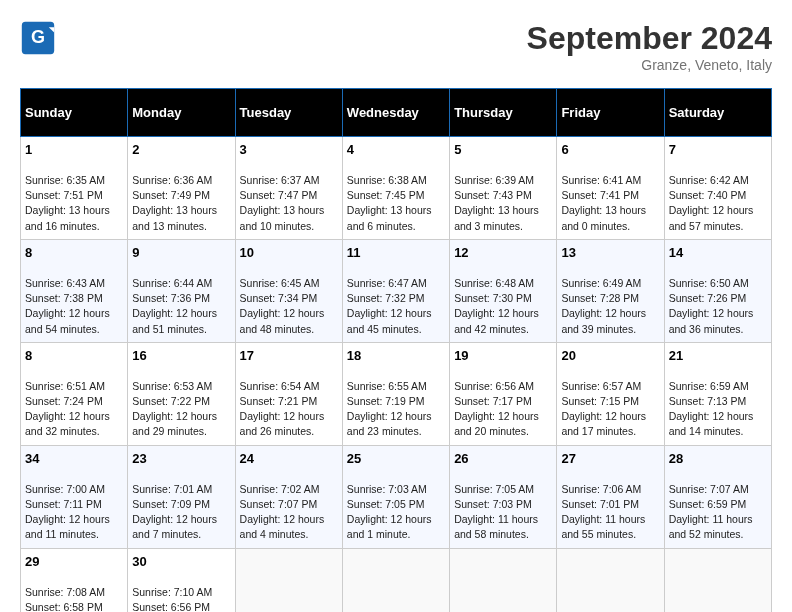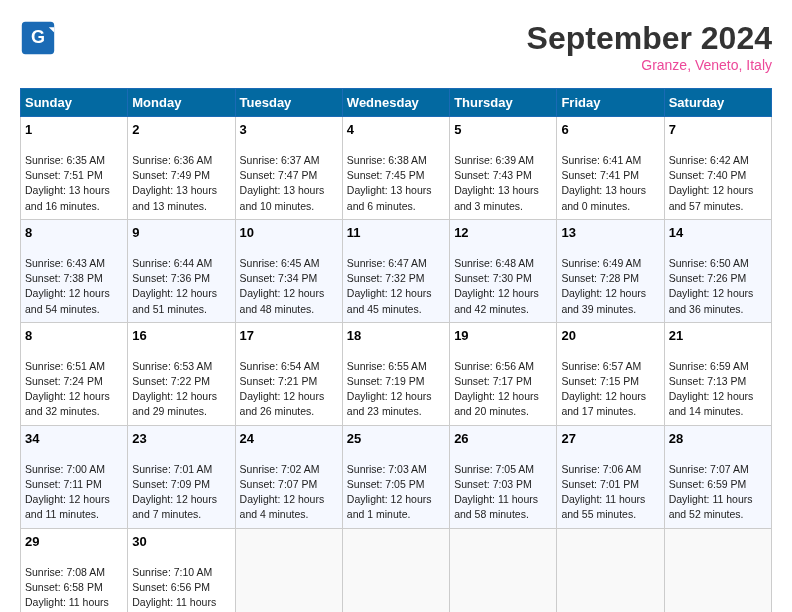--- a/index.html
+++ b/index.html
@@ -38,31 +38,31 @@
       text-align: right;
     }
     .month-title {
       font-size: 32px;
       font-weight: bold;
       color: #333;
       text-align: right;
     }
     .location {
       font-size: 14px;
-      color: #ec4899;
+      color: #737373;
     }
     table {
       width: 100%;
       border-collapse: collapse;
       font-size: 11px;
     }
     thead tr th {
-      background-color: #0369a1;
+      background-color: #000000;
       color: #fff;
-      padding: 6px 4px;
+      padding: 16px 4px;
       text-align: left;
       font-size: 13px;
       font-weight: bold;
       border: 1px solid #1a6ab5;
     }
     tbody tr td {
       vertical-align: top;
       padding: 5px 4px;
       border: 1px solid #ccc;
       width: 14.28%;

